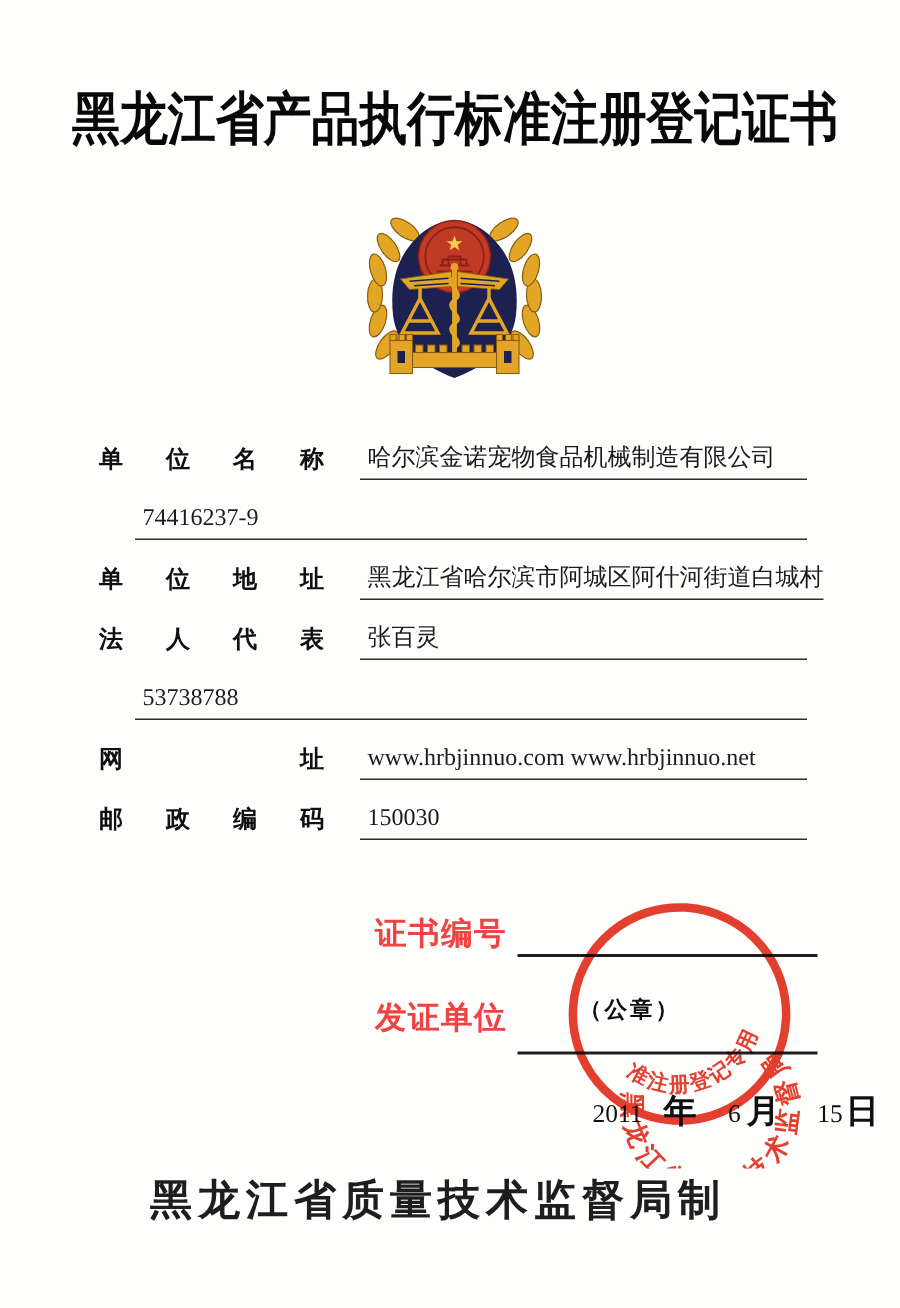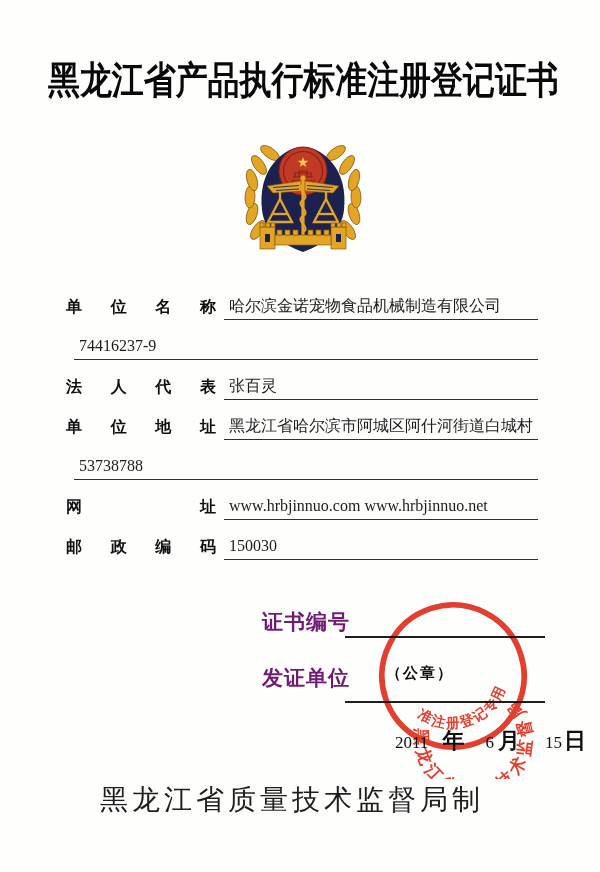--- a/index.html
+++ b/index.html
@@ -18,28 +18,28 @@
   .emblem svg { width:100%; height:100%; }
 
   .fields { position:absolute; left:66px; top:280px; width:472px; }
   .frow { display:flex; align-items:flex-end; height:40px; }
   .flabel {
     width:150px; font-size:16px; font-weight:bold; color:#101010;
     text-align:justify; text-align-last:justify; line-height:1.15;
     padding-bottom:4px; flex:0 0 150px;
   }
   .fvalue {
-    flex:1; margin-left:8px; font-size:16px; color:#1c1c1c;
+    flex:1; margin-left:24px; font-size:16px; color:#1c1c1c;
     border-bottom:1.7px solid #2c2c2c; padding:0 0 3px 5px;
     line-height:1.25; white-space:nowrap; min-height:22px;
   }
 
   .certno-label, .issuer-label {
-    position:absolute; left:262px; font-size:21px; font-weight:bold;
-    letter-spacing:1px; color:#701a75; white-space:nowrap;text-align:center;
+    position:absolute; left:250px; font-size:21px; font-weight:bold;
+    letter-spacing:1px; color:#ef4444; white-space:nowrap;text-align:center;
   }
   .certno-label { top:608px; }
   .issuer-label { top:664px;font-family:Liberation Mono, monospace; }
   .issuer-note {
     position:absolute; left:386px; top:664px; font-size:15px; font-weight:bold;
     letter-spacing:2px; color:#0e0e0e; white-space:nowrap;
   }
   .rule { position:absolute; height:0; border-top:2px solid #1f1f1f; }
   .rule-1 { left:345px; top:636px; width:200px; }
   .rule-2 { left:345px; top:701px; width:200px; }
@@ -54,21 +54,21 @@
   .sp4 { margin-right:4px; } .sp2 { margin-right:2px; }
 
   .seal {
     position:absolute; left:350px; top:573px; width:206px; height:206px;
     mix-blend-mode:multiply; opacity:0.93; pointer-events:none;
   }
   .seal svg { width:100%; height:100%; }
 
   .footer {
     position:absolute; top:781px; left:0; width:584px; text-align:center;
-    font-size:28px; letter-spacing:4px; color:#1e1e1e; white-space:nowrap;
+    font-size:28px; letter-spacing:4px; color:#1e1e1e; white-space:nowrap;font-weight:bold;
   }
 </style>
 </head>
 <body>
 
 <div class="page">
 
   <h1 class="title">黑龙江省产品执行标准注册登记证书</h1>
 
   <div class="emblem">
@@ -144,26 +144,26 @@
 
   <div class="fields">
     <div class="frow">
       <span class="flabel">单位名称</span>
       <span class="fvalue">哈尔滨金诺宠物食品机械制造有限公司</span>
     </div>
     <div class="frow">
       <span class="fvalue">74416237-9</span>
     </div>
     <div class="frow">
+      <span class="flabel">单位地址</span>
+      <span class="fvalue">黑龙江省哈尔滨市阿城区阿什河街道白城村</span>
+    </div>
+    <div class="frow">
       <span class="flabel">法人代表</span>
       <span class="fvalue">张百灵</span>
-    </div>
-    <div class="frow">
-      <span class="flabel">单位地址</span>
-      <span class="fvalue">黑龙江省哈尔滨市阿城区阿什河街道白城村</span>
     </div>
     <div class="frow">
       <span class="fvalue">53738788</span>
     </div>
     <div class="frow">
       <span class="flabel">网址</span>
       <span class="fvalue">www.hrbjinnuo.com  www.hrbjinnuo.net</span>
     </div>
     <div class="frow">
       <span class="flabel">邮政编码</span>

